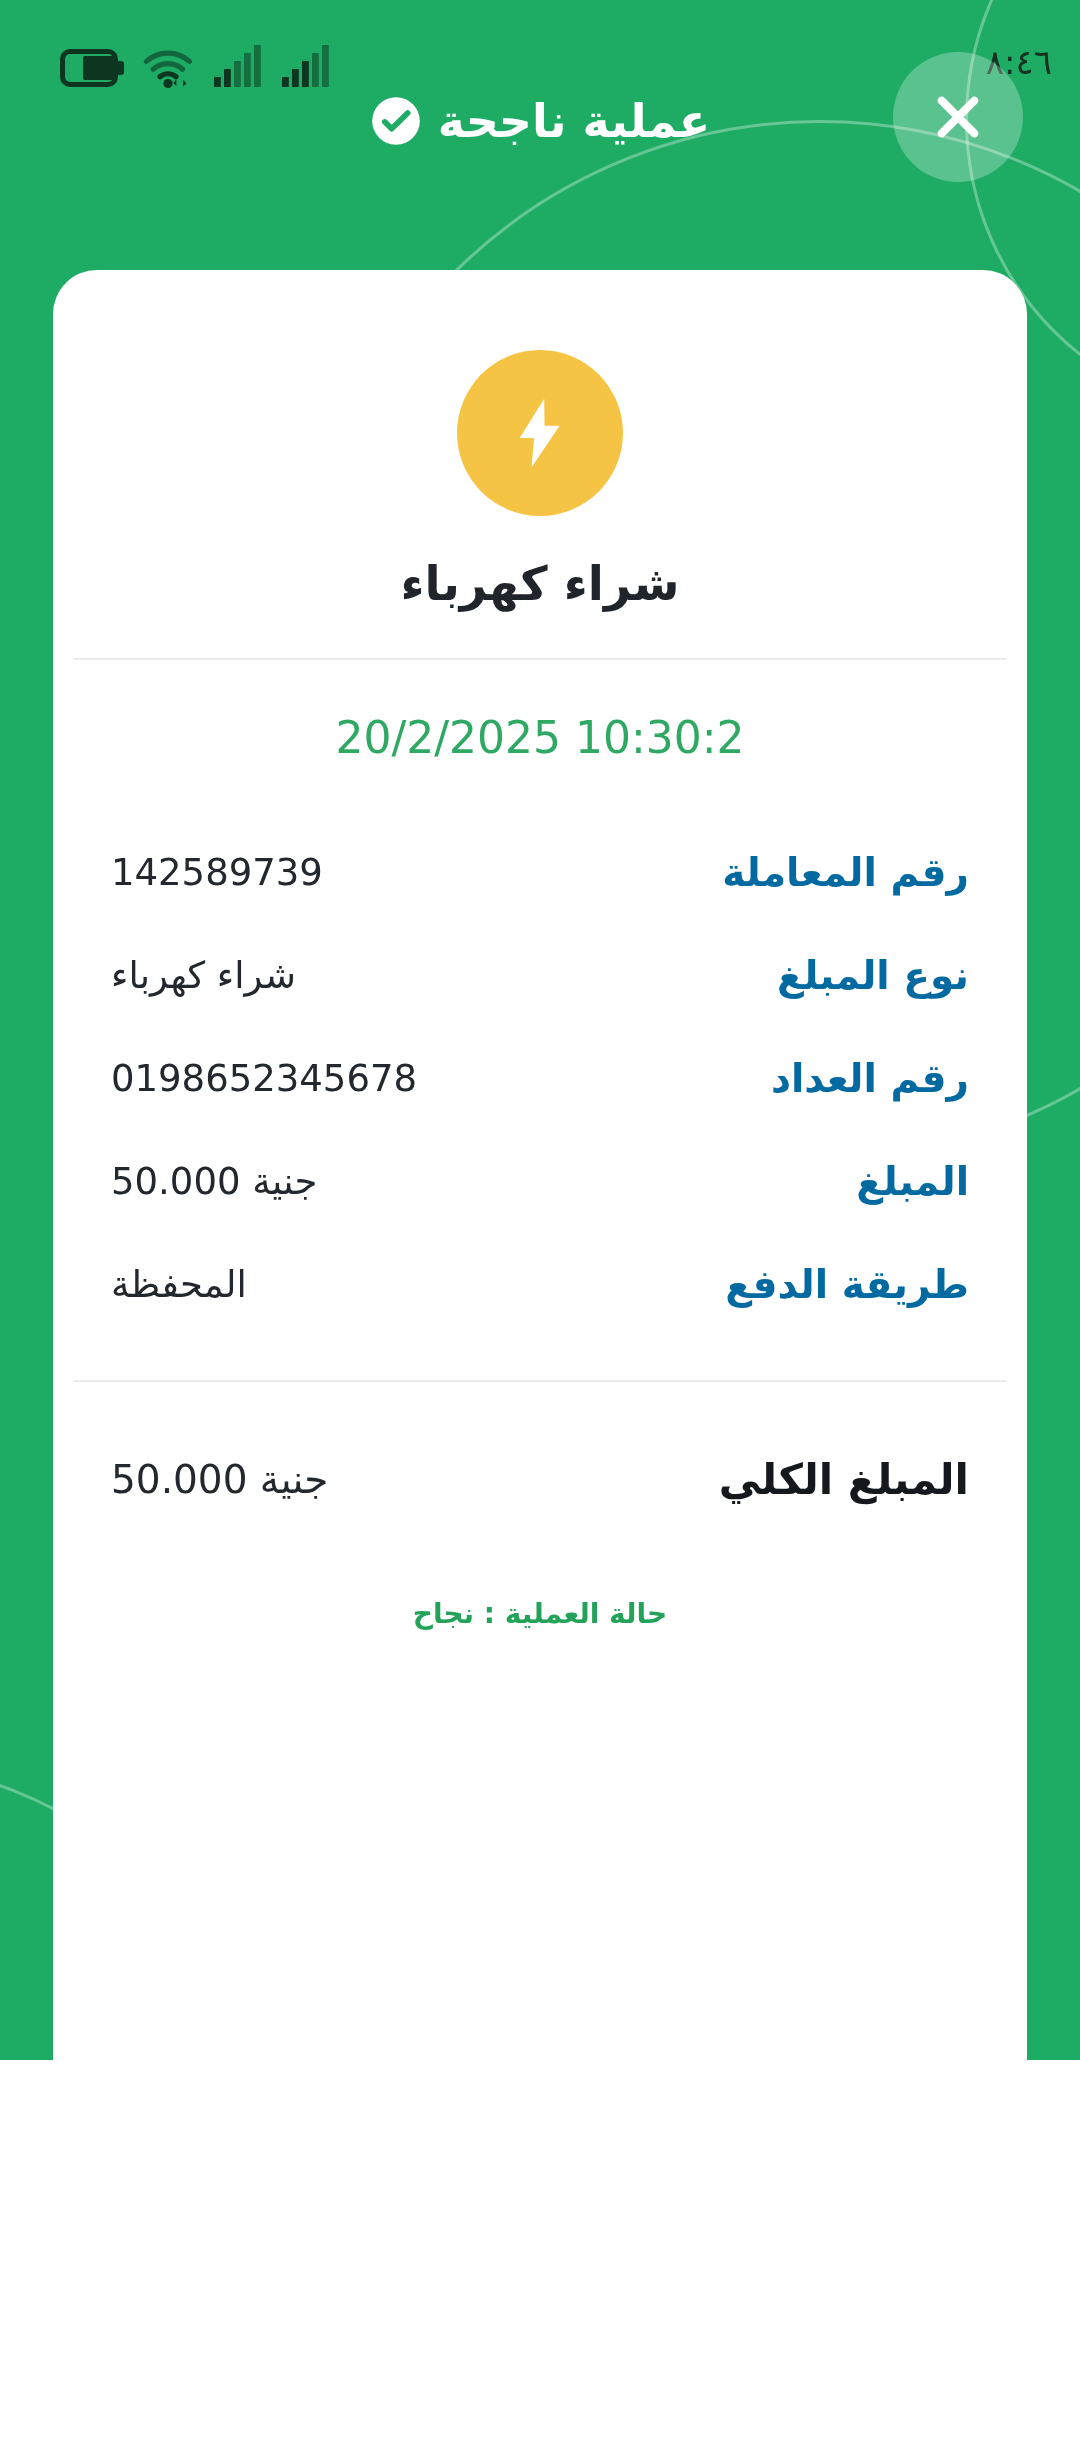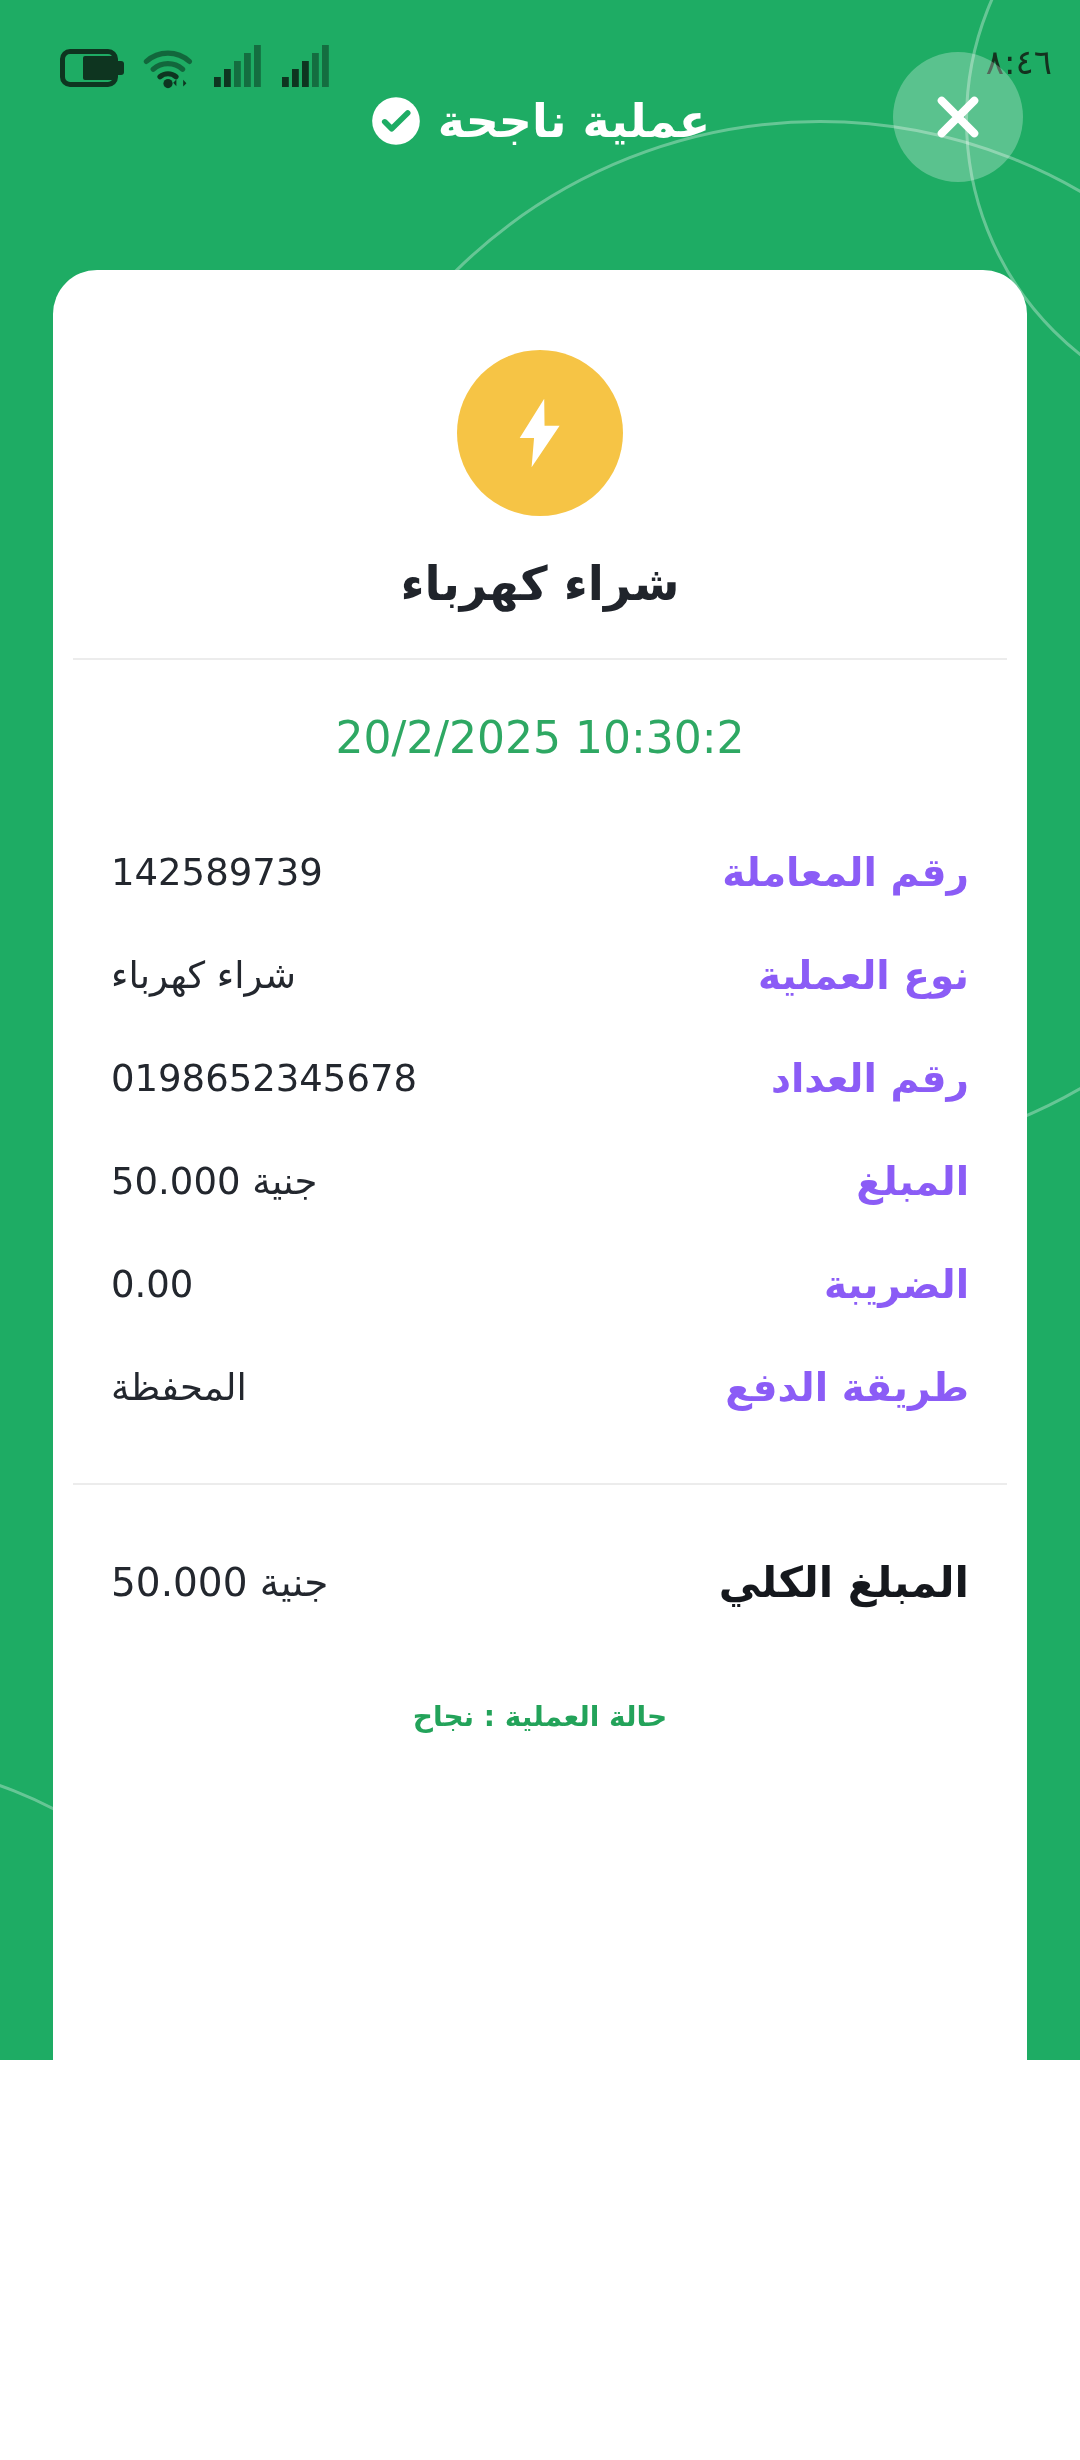--- a/index.html
+++ b/index.html
@@ -56,21 +56,21 @@
     margin:80px auto 0; display:flex; align-items:center; justify-content:center;
   }
   .service-title { margin-top:40px; text-align:center; font-size:47px; font-weight:700; color:#20242b; direction:rtl; }
   .divider { height:2px; background:#ececec; margin:0 20px; }
   .div1 { margin-top:47px; }
   .div2 { margin-top:44px; }
   .datetime { margin-top:52px; text-align:center; font-size:44px; color:#2EA863; direction:ltr; }
   .rows { margin-top:58px; }
   .rrow { height:103px; display:flex; align-items:center; justify-content:space-between; padding:0 58px;gap:45px; }
   .rrow .val { direction:ltr; text-align:left; font-size:37px; color:#23272e; }
-  .rrow .lab { direction:rtl; text-align:right; font-size:39px; font-weight:700; color:#8b5cf6; }
+  .rrow .lab { direction:rtl; text-align:right; font-size:39px; font-weight:700; color:#0369a1; }
   .total-row { height:103px; margin-top:46px; display:flex; align-items:center; justify-content:space-between; padding:0 58px; }
   .total-row .val { direction:ltr; font-size:39px; color:#23272e; }
   .total-row .lab { direction:rtl; font-size:42px; font-weight:700; color:#15181d; }
   .status-line { margin-top:66px; text-align:center; direction:rtl; font-size:28px; font-weight:700; color:#23A35A; }
 
   
   .actions {
     position:absolute; left:300px; top:2310px; width:488px; height:66px;
     display:flex; justify-content:space-between; align-items:center; direction:rtl;
   }
@@ -173,33 +173,29 @@
     <div class="divider div1"></div>
     <div class="datetime">20/2/2025  10:30:2</div>
 
     <div class="rows">
       <div class="rrow">
         <span class="val">142589739</span>
         <span class="lab">رقم المعاملة</span>
       </div>
       <div class="rrow">
         <span class="val">شراء كهرباء</span>
-        <span class="lab">نوع العملية</span>
+        <span class="lab">نوع المبلغ</span>
       </div>
       <div class="rrow">
         <span class="val">0198652345678</span>
         <span class="lab">رقم العداد</span>
       </div>
       <div class="rrow">
         <span class="val">50.000 جنية</span>
         <span class="lab">المبلغ</span>
-      </div>
-      <div class="rrow">
-        <span class="val">0.00</span>
-        <span class="lab">الضريبة</span>
       </div>
       <div class="rrow">
         <span class="val">المحفظة</span>
         <span class="lab">طريقة الدفع</span>
       </div>
     </div>
 
     <div class="divider div2"></div>
 
     <div class="total-row">

